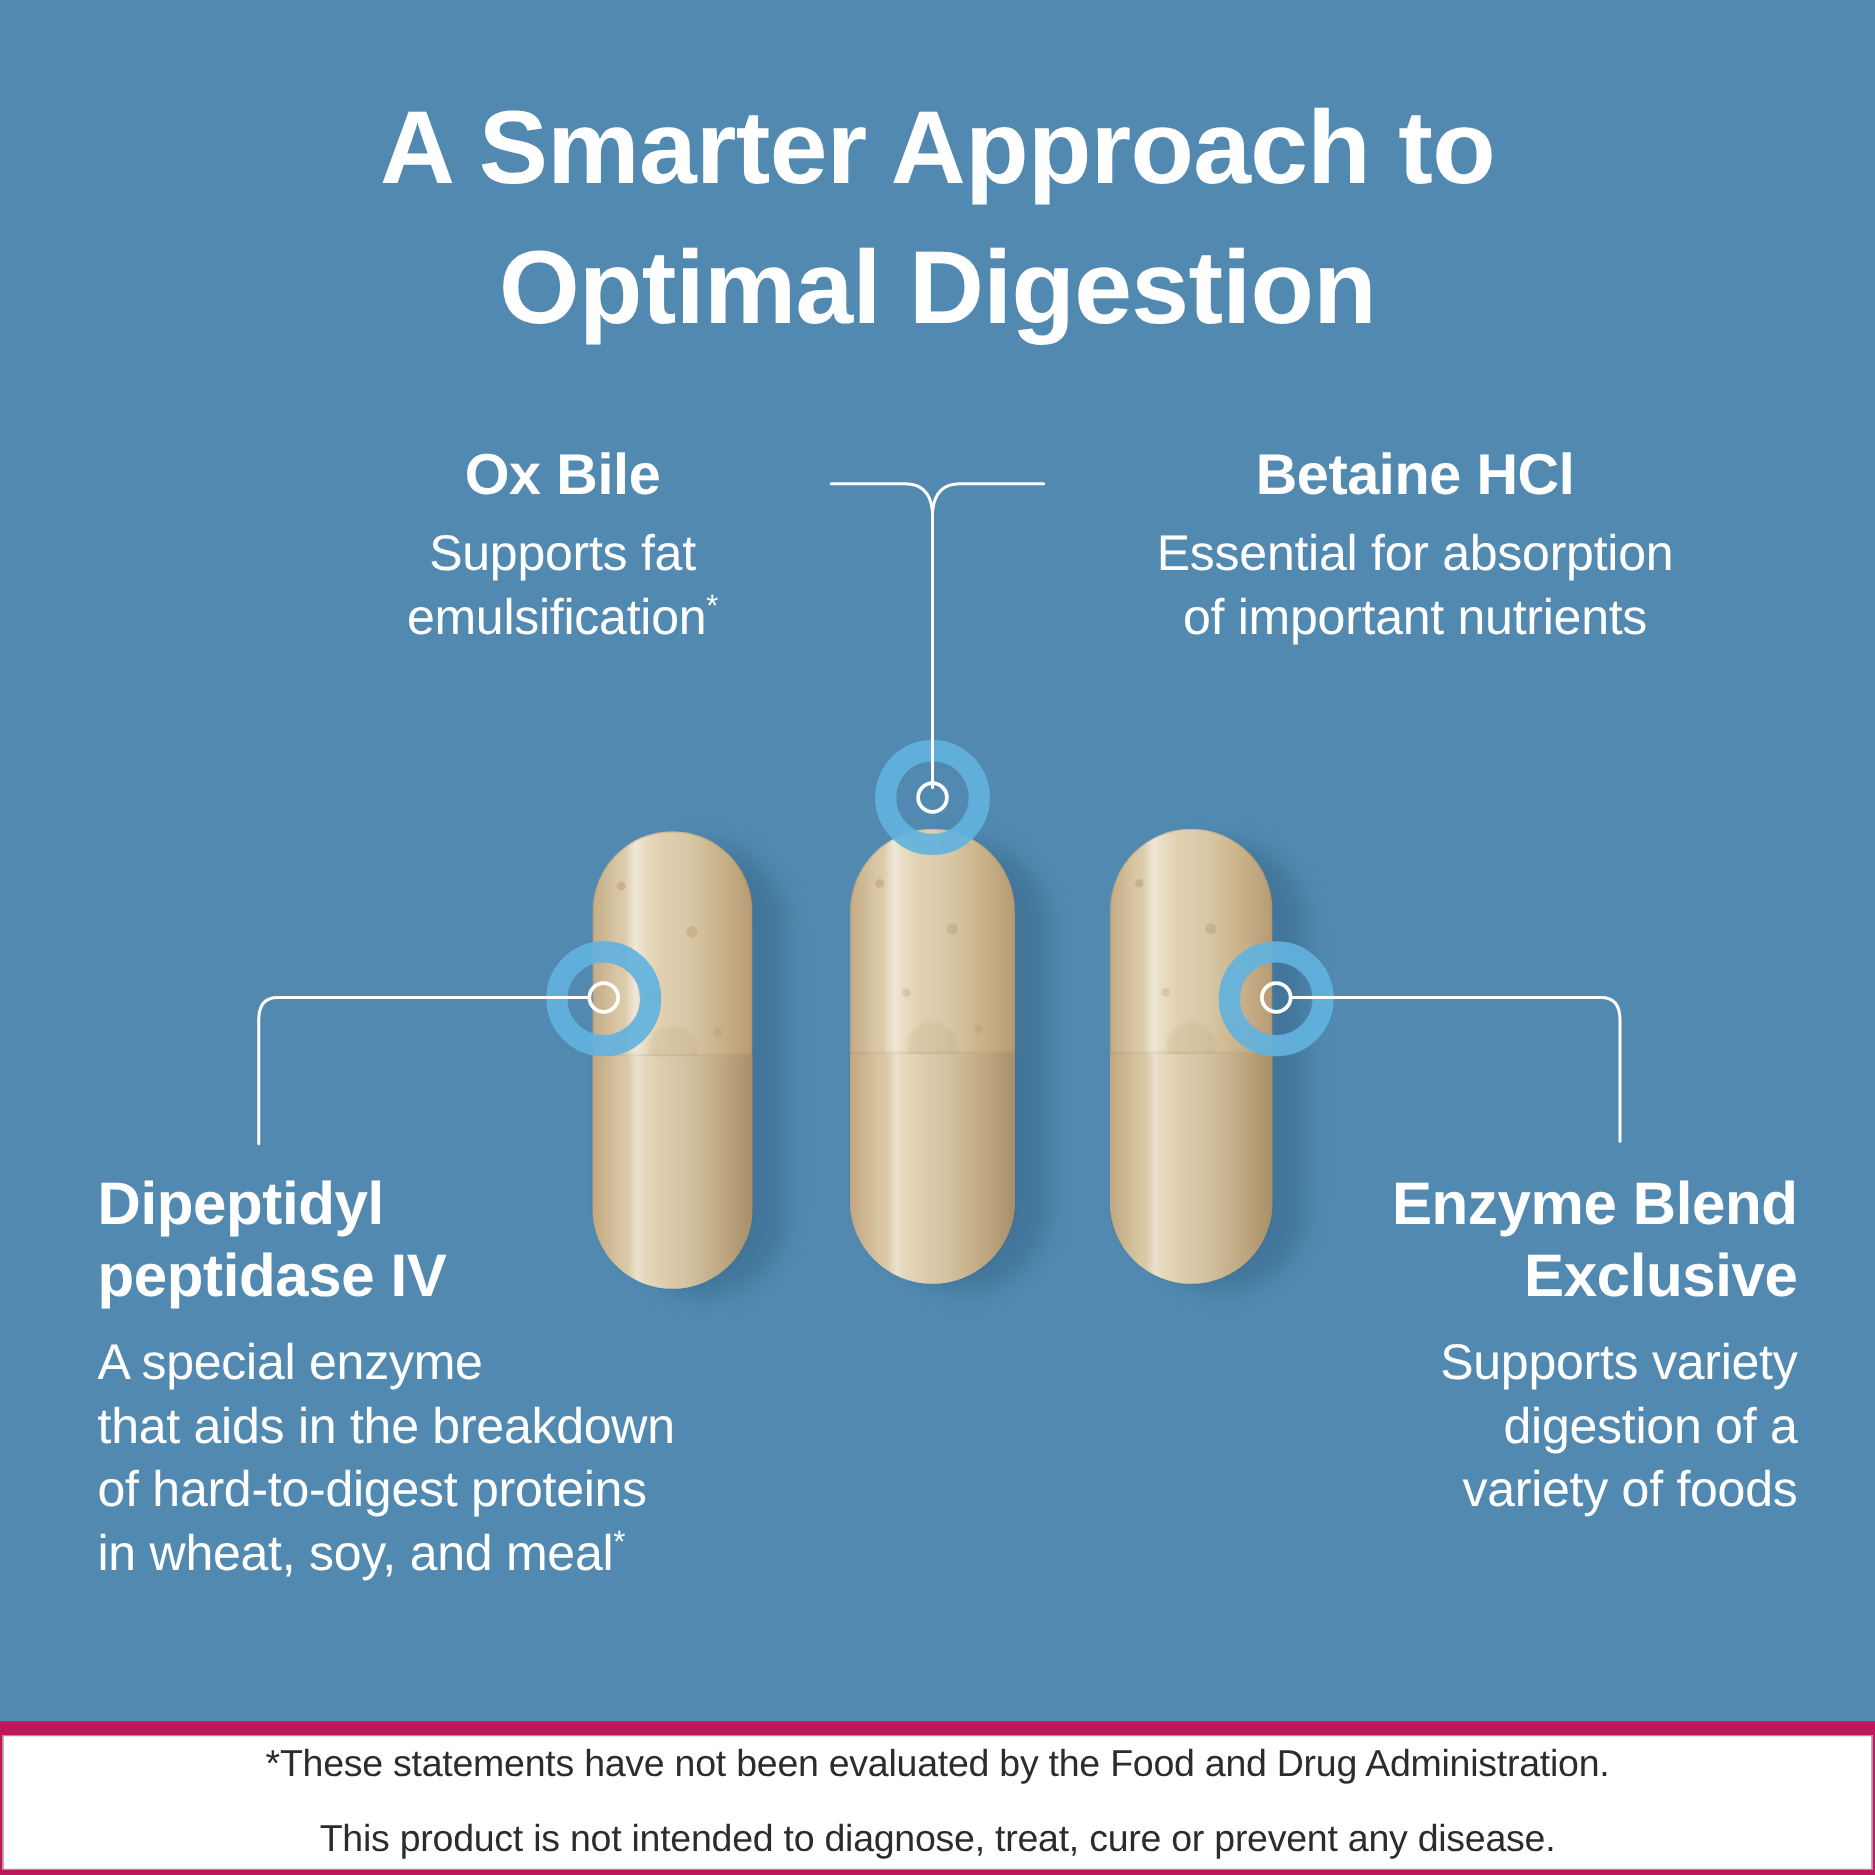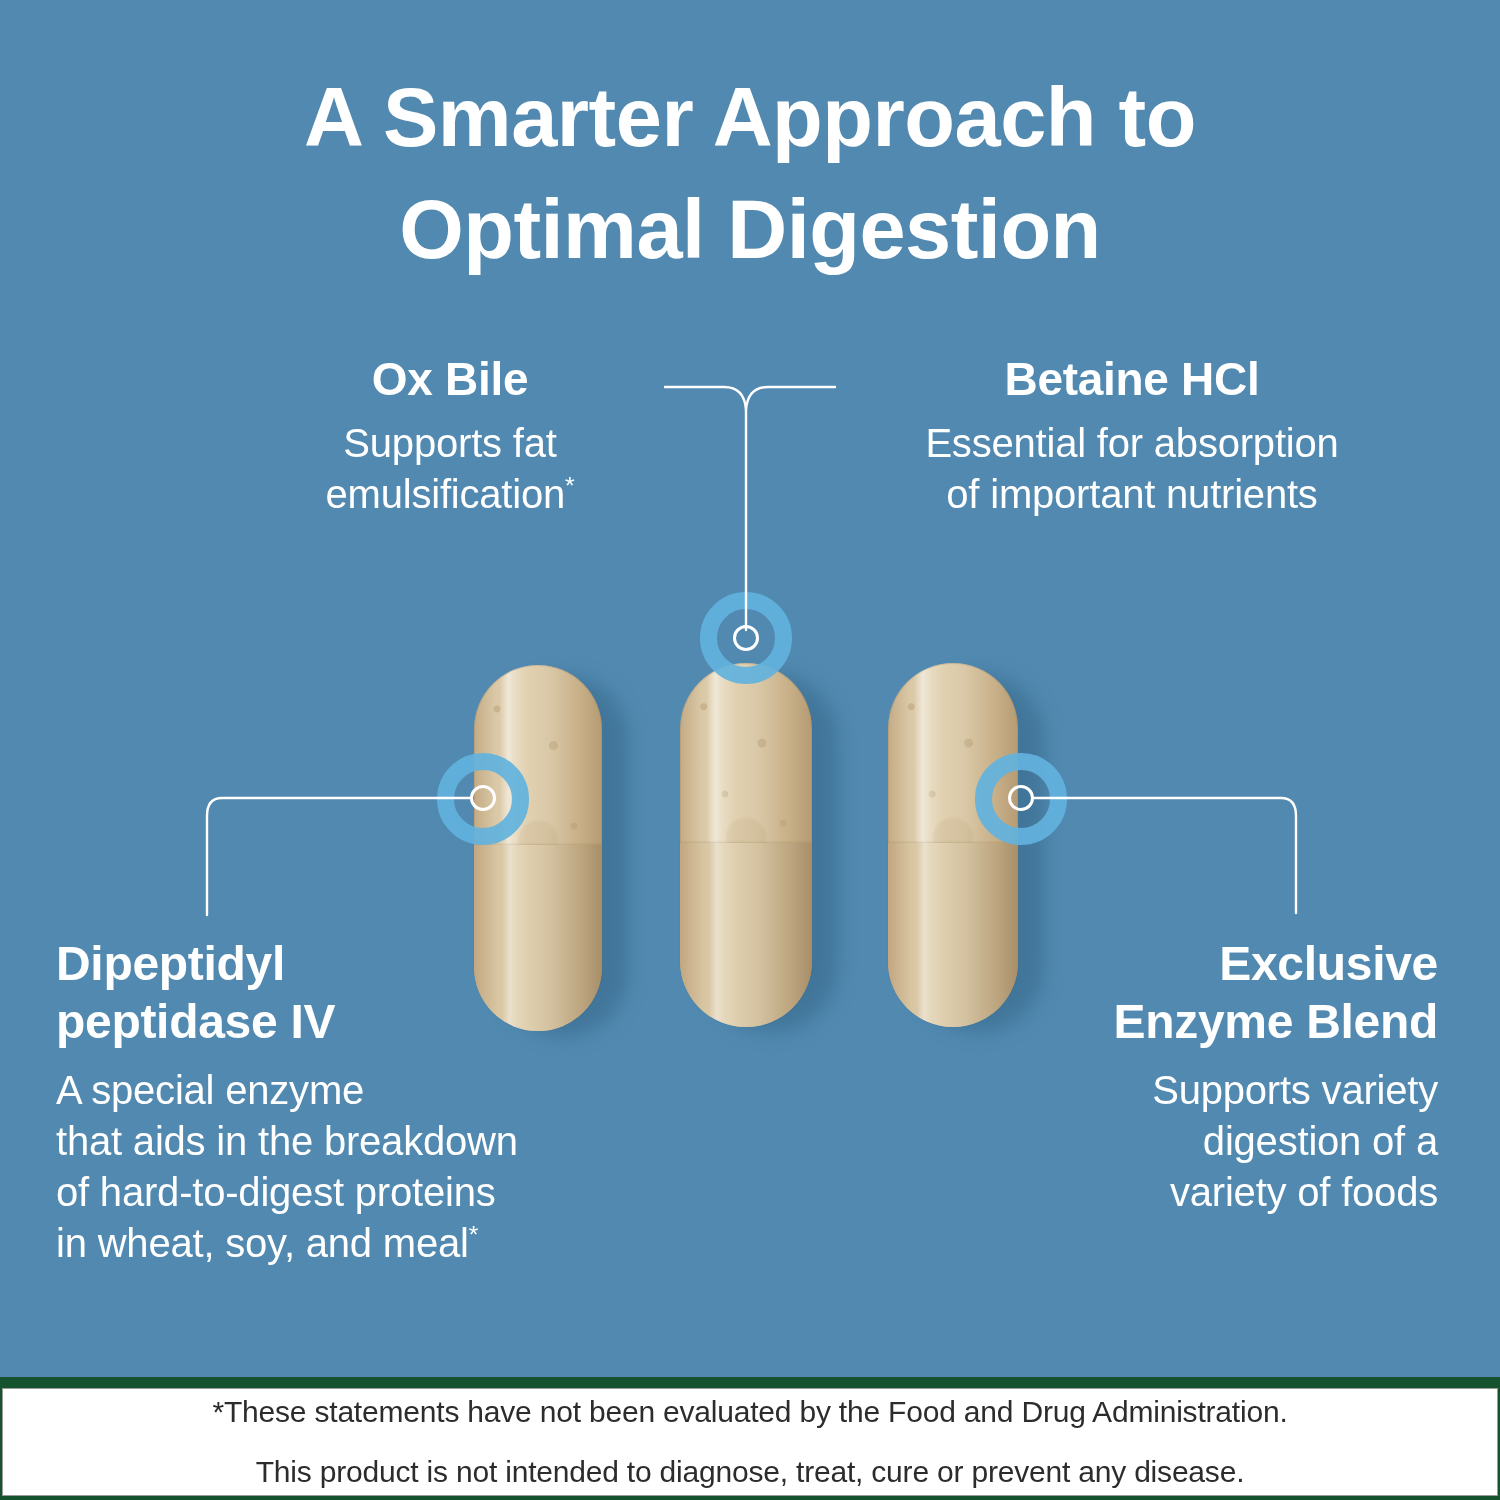--- a/index.html
+++ b/index.html
@@ -6,21 +6,21 @@
     margin: 0;
     padding: 0;
     background: #ffffff;
   }
   #stage {
     position: relative;
     width: 1500px;
     height: 1500px;
     overflow: hidden;
     font-family: "Liberation Sans", sans-serif;
-    background: #14532d;
+    background: #be185d;
   }
   .blue-panel {
     position: absolute;
     left: 0;
     top: 0;
     width: 1500px;
     height: 1377px;
     background: #5189b0;
   }
 
@@ -57,21 +57,21 @@
   }
   .callout .body .ln { display: block; white-space: pre; }
   .sup {
     font-size: 0.62em;
     vertical-align: super;
     line-height: 0;
   }
 
   #callout-ox-bile   { left: 250px;  top: 352px;  width: 400px; text-align: center; }
   #callout-betaine   { left: 852px;  top: 352px;  width: 560px; text-align: center;  }
-  #callout-dpp4      { left: 56px;   top: 935px;  width: 620px; text-align: left;  }
+  #callout-dpp4      { left: 78px;   top: 935px;  width: 620px; text-align: left;  }
   #callout-enzyme    { left: 830px;  top: 935px;  width: 608px; text-align: right; }
 
   #callout-dpp4 .head, #callout-enzyme .head {
     font-size: 48px;
     line-height: 58px;
     margin-bottom: 14px;
   }
   #callout-dpp4 .head .ln, #callout-enzyme .head .ln { display: block; }
 
   
@@ -257,22 +257,22 @@
     <p class="body">
       <span class="ln">A special enzyme</span>
       <span class="ln">that aids in the breakdown</span>
       <span class="ln">of hard-to-digest proteins</span>
       <span class="ln"><span>in wheat, soy, and meal</span><span class="sup">*</span></span>
     </p>
   </div>
 
   <div class="callout" id="callout-enzyme">
     <p class="head">
+      <span class="ln">Enzyme Blend</span>
       <span class="ln">Exclusive</span>
-      <span class="ln">Enzyme Blend</span>
     </p>
     <p class="body">
       <span class="ln">Supports variety</span>
       <span class="ln">digestion of a</span>
       <span class="ln">variety of foods</span>
     </p>
   </div>
 
   <div class="footer">
     <div class="fline">*These statements have not been evaluated by the Food and Drug Administration.</div>

